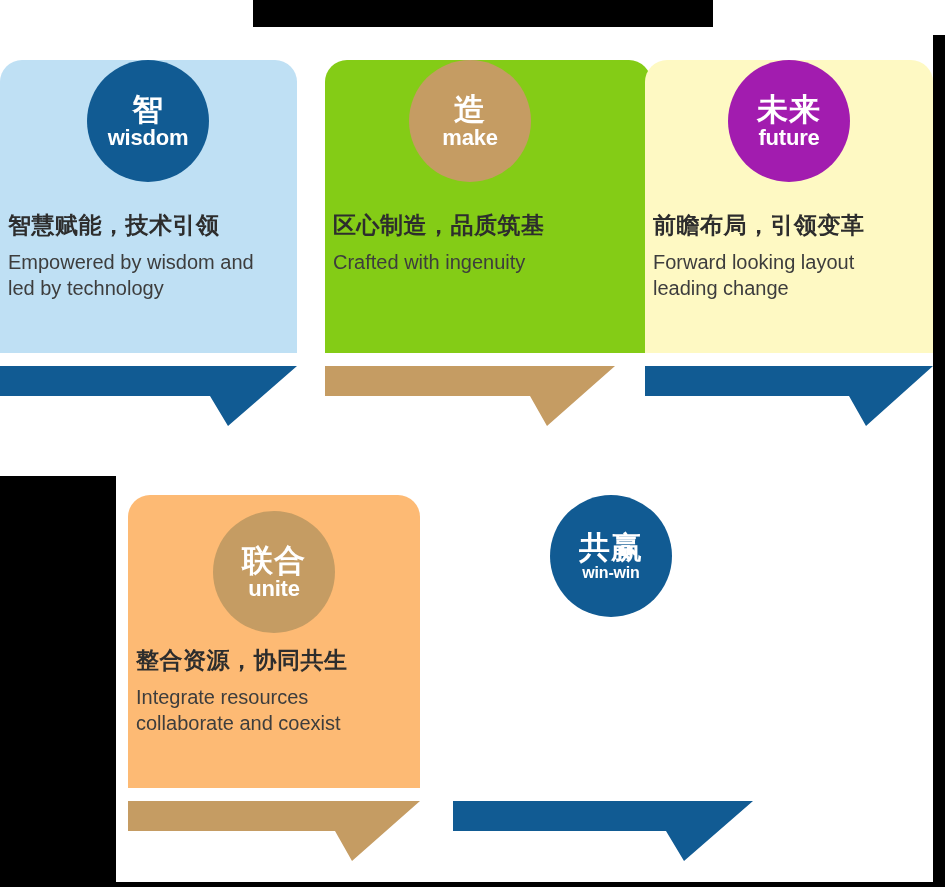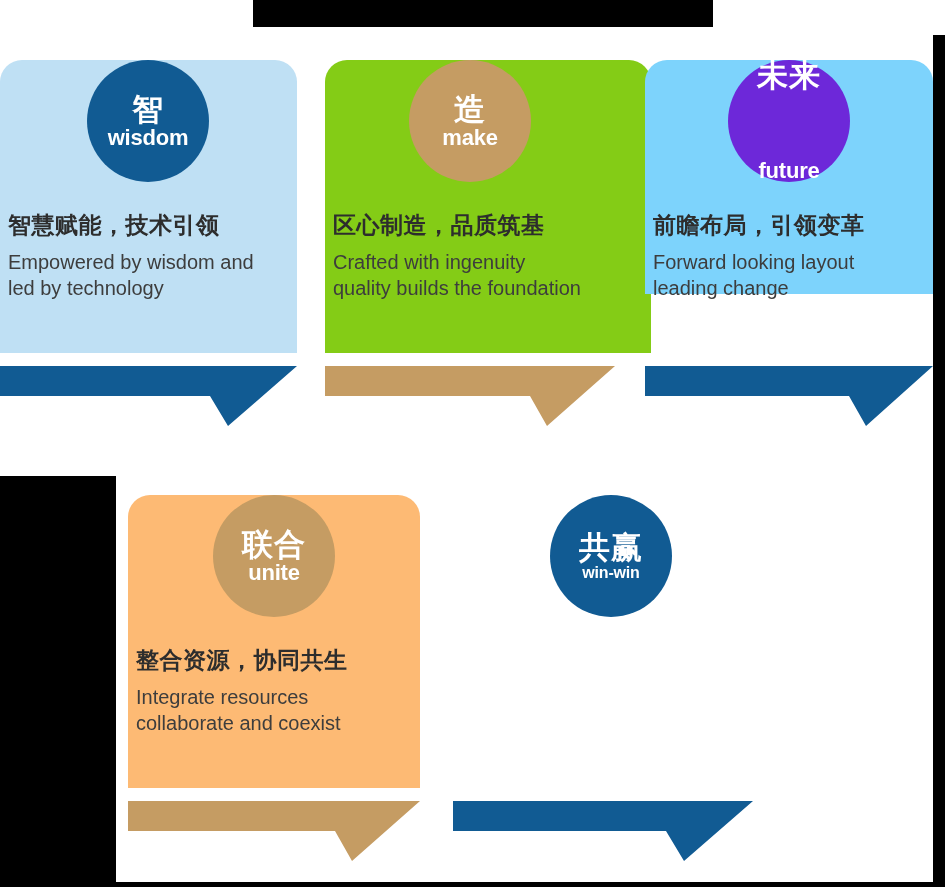--- a/index.html
+++ b/index.html
@@ -156,67 +156,66 @@
       </svg>
     </div>
   </div>
 
   <div class="card" style="left:325px; top:60px; width:290px; height:365px;">
     <div class="card-body" style="width:326px; height:293px; background:#84cc16; padding-top:152px;">
       <div class="card-text">
         <div class="title-cn">区心制造，品质筑基</div>
         <div class="desc-en">
           <div>Crafted with ingenuity</div>
-          <div>quality builds the foundation</div>
         </div>
       </div>
     </div>
     <div class="badge" style="left:84px; top:0px; width:122px; height:122px; background:#C59C63;">
       <span class="badge-cn">造</span>
       <span class="badge-en">make</span>
     </div>
     <div class="tail" style="left:0px; top:306px; height:60px;">
       <svg width="290" height="60" viewBox="0 0 290 60" xmlns="http://www.w3.org/2000/svg">
         <path d="M0 0 H290 L222 60 L205 30 H0 Z" fill="#C59C63"></path>
       </svg>
     </div>
   </div>
 
   <div class="card" style="left:645px; top:60px; width:288px; height:365px;">
-    <div class="card-body" style="width:288px; height:234px; background:#7dd3fc; padding-top:152px;">
+    <div class="card-body" style="width:288px; height:293px; background:#fef9c3; padding-top:152px;">
       <div class="card-text">
         <div class="title-cn">前瞻布局，引领变革</div>
         <div class="desc-en">
           <div>Forward looking layout</div>
           <div>leading change</div>
         </div>
       </div>
     </div>
-    <div class="badge" style="left:83px; top:0px; width:122px; height:122px; background:#6d28d9;justify-content:space-between;">
+    <div class="badge" style="left:83px; top:0px; width:122px; height:122px; background:#a21caf;">
       <span class="badge-cn">未来</span>
       <span class="badge-en">future</span>
     </div>
     <div class="tail" style="left:0px; top:306px; height:60px;">
       <svg width="288" height="60" viewBox="0 0 288 60" xmlns="http://www.w3.org/2000/svg">
         <path d="M0 0 H288 L221 60 L204 30 H0 Z" fill="#115B93"></path>
       </svg>
     </div>
   </div>
 
   <div class="card" style="left:128px; top:495px; width:292px; height:365px;">
     <div class="card-body" style="width:292px; height:293px; background:#fdba74; padding-top:152px;">
       <div class="card-text">
         <div class="title-cn">整合资源，协同共生</div>
         <div class="desc-en">
           <div>Integrate resources</div>
           <div>collaborate and coexist</div>
         </div>
       </div>
     </div>
-    <div class="badge" style="left:85px; top:0px; width:122px; height:122px; background:#C59C63;">
+    <div class="badge" style="left:85px; top:16px; width:122px; height:122px; background:#C59C63;">
       <span class="badge-cn">联合</span>
       <span class="badge-en">unite</span>
     </div>
     <div class="tail" style="left:0px; top:306px; height:60px;">
       <svg width="292" height="60" viewBox="0 0 292 60" xmlns="http://www.w3.org/2000/svg">
         <path d="M0 0 H292 L224 60 L207 30 H0 Z" fill="#C59C63"></path>
       </svg>
     </div>
   </div>
 

